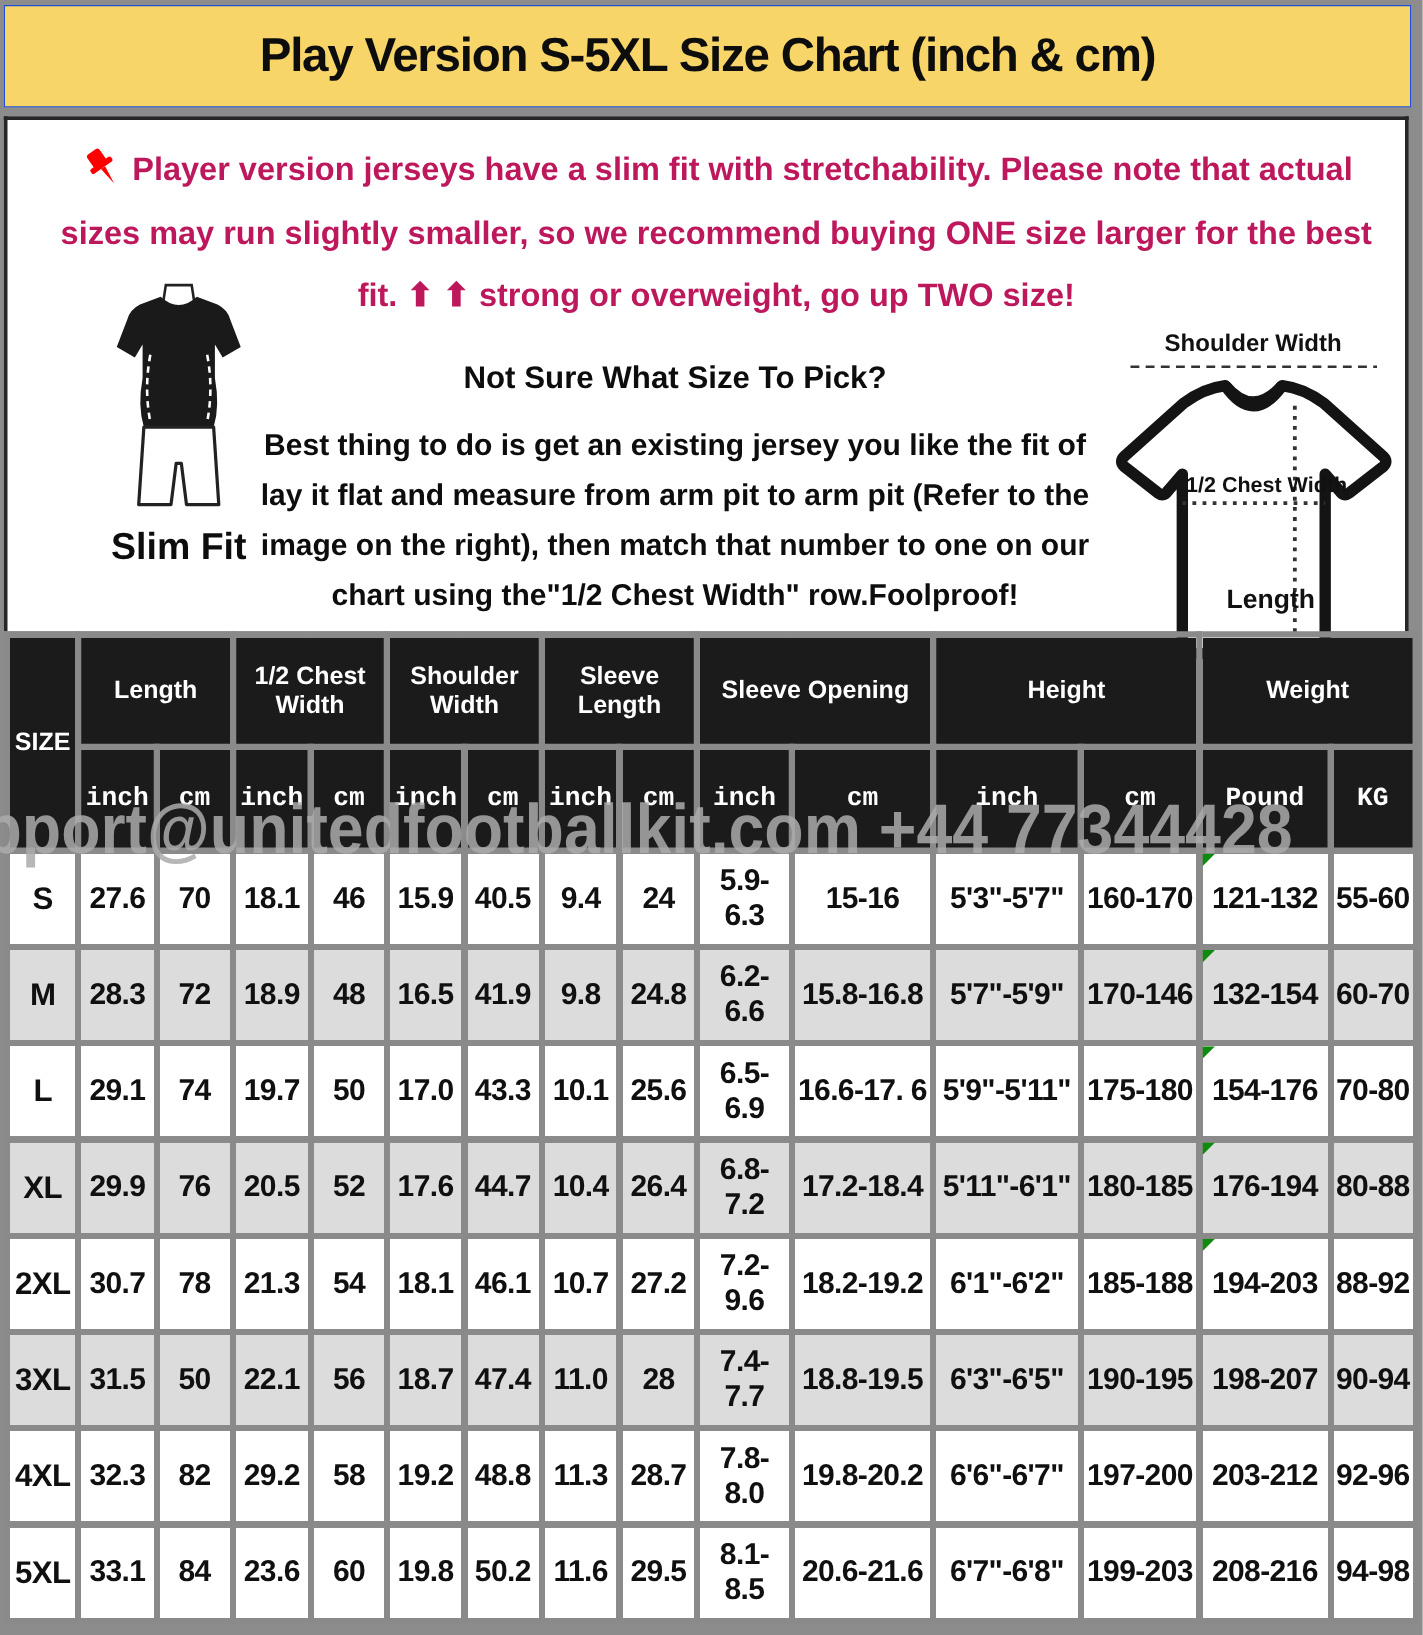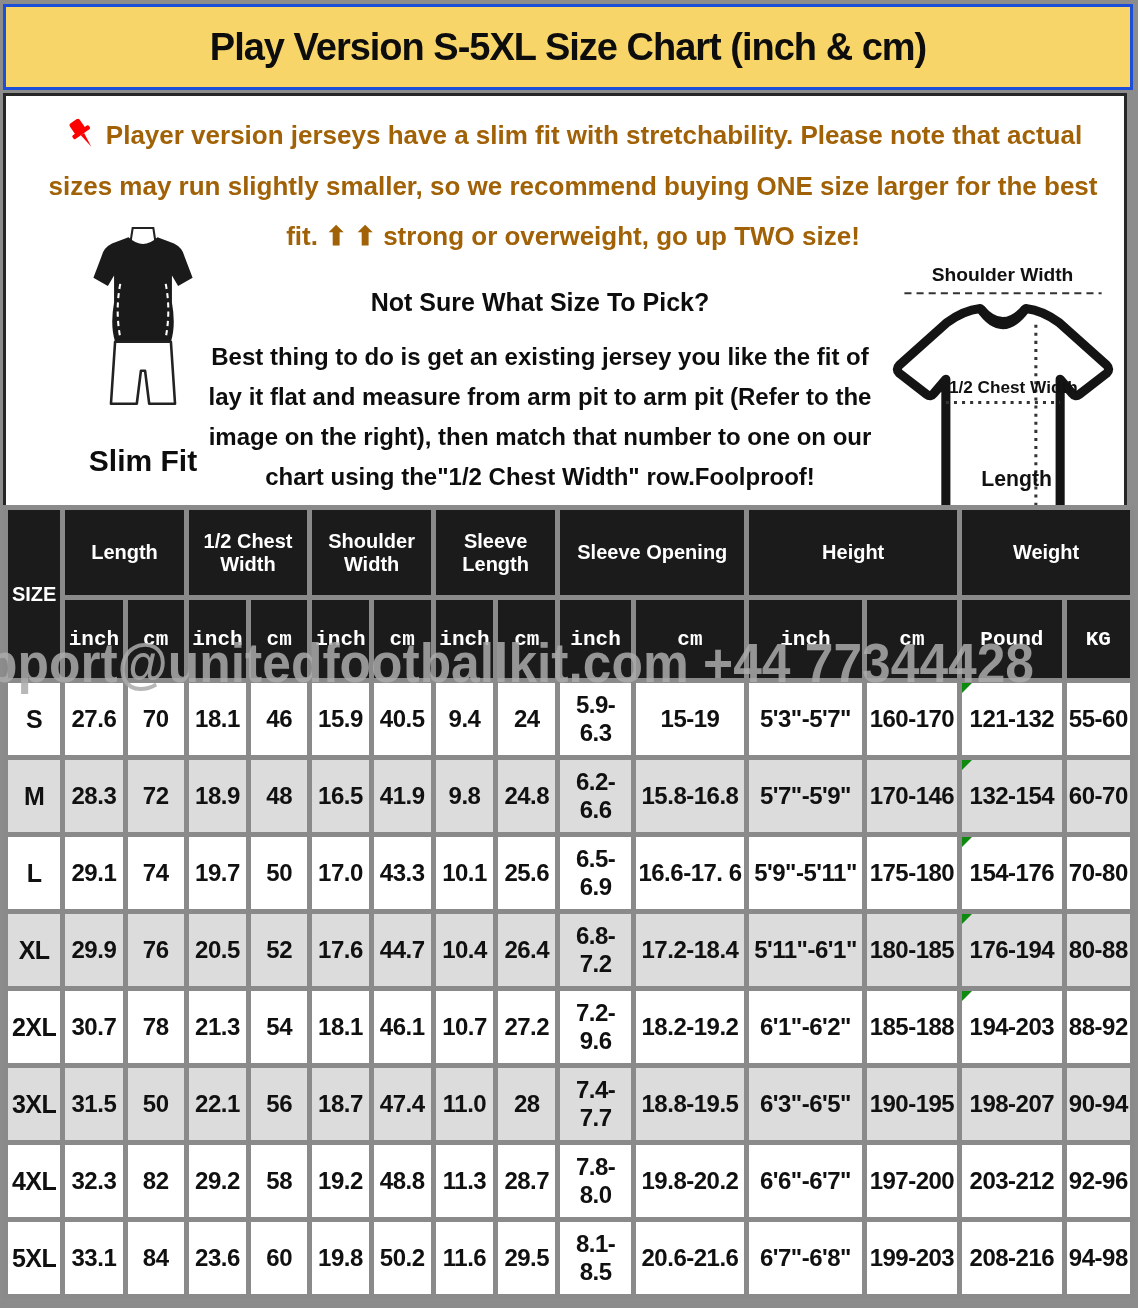--- a/index.html
+++ b/index.html
@@ -4,39 +4,39 @@
 <style>
   html,body { margin:0; padding:0; }
   body { font-family:"Liberation Sans", sans-serif; }
   .page {
     position:relative; width:1138px; height:1308px;
     background:#8c8c8c; overflow:hidden;
   }
   
   .title-bar {
     position:absolute; left:3px; top:4px; width:1124px; height:80px;
-    background:#F7D568; border:3px solid #1d4ed8;
+    background:#F7D568; border:1px solid #1d4ed8;
     display:flex; align-items:center; justify-content:center;
   }
   .title-bar span {
     font-size:38px; font-weight:bold; color:#0d0d0d; letter-spacing:-1px;
   }
   
   .content-box {
     position:absolute; left:3px; top:93px; width:1124px; height:412px;
     background:#ffffff; border:3px solid #262626; border-bottom:none;
     box-sizing:border-box;
   }
   .notice {
     padding:14px 12px 0 28px; text-align:center;
-    color:#a16207; font-weight:bold; font-size:26px; line-height:1.95;
+    color:#be185d; font-weight:bold; font-size:26px; line-height:1.95;
   }
   .notice svg { vertical-align:-7px; margin-right:8px; }
   .figure-wrap { position:absolute; left:72px; top:130px; width:130px; text-align:center; }
-  .slim-label { margin-top:28px; font-size:30px; font-weight:bold; color:#0d0d0d; }
+  .slim-label { margin-top:4px; font-size:30px; font-weight:bold; color:#0d0d0d; }
   .help { position:absolute; left:188px; top:192px; width:692px; text-align:center; color:#0d0d0d; }
   .help-heading { font-size:25px; font-weight:bold; margin-bottom:20px; }
   .help-body { font-size:24px; font-weight:bold; line-height:40px; }
   .tee-wrap { position:absolute; left:878px; top:168px; width:238px; }
   svg text { font-family:"Liberation Sans", sans-serif; font-weight:bold; fill:#111; }
   
   table#size-table {
     position:absolute; left:3px; top:505px; width:1132px;
     border-collapse:collapse; table-layout:fixed;
   }
@@ -169,21 +169,21 @@
           <td class="size-col">S</td>
           <td>27.6</td>
           <td>70</td>
           <td>18.1</td>
           <td>46</td>
           <td>15.9</td>
           <td>40.5</td>
           <td>9.4</td>
           <td>24</td>
           <td>5.9-6.3</td>
-          <td>15-19</td>
+          <td>15-16</td>
           <td>5'3"-5'7"</td>
           <td>160-170</td>
           <td>121-132<span class="flag-corner"></span></td>
           <td>55-60</td>
         </tr>
         <tr class="shaded">
           <td class="size-col">M</td>
           <td>28.3</td>
           <td>72</td>
           <td>18.9</td>

